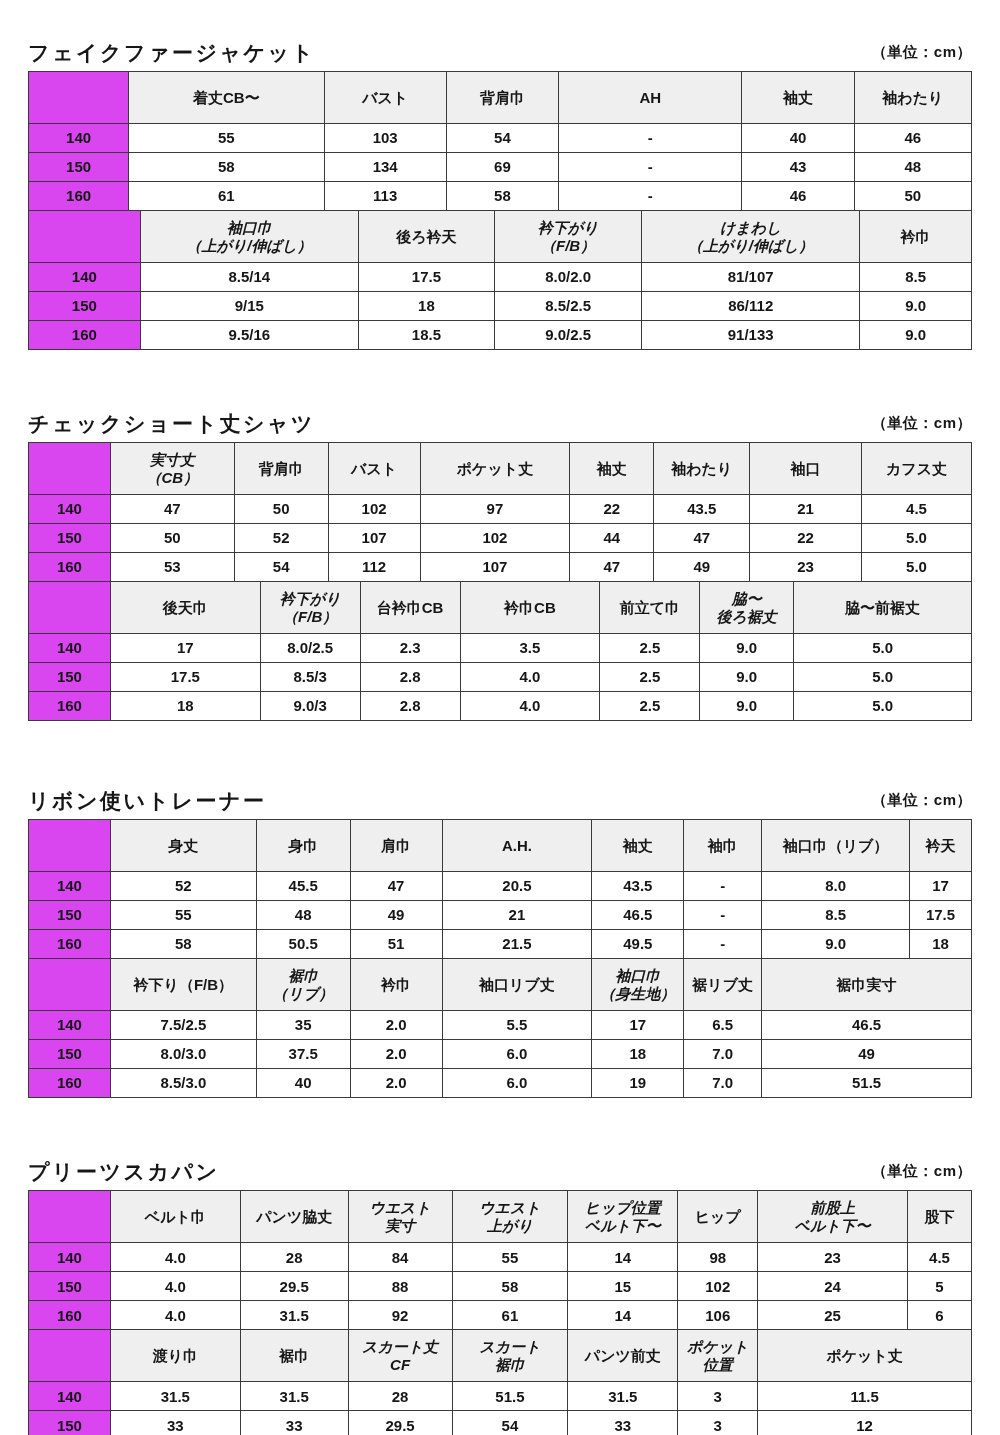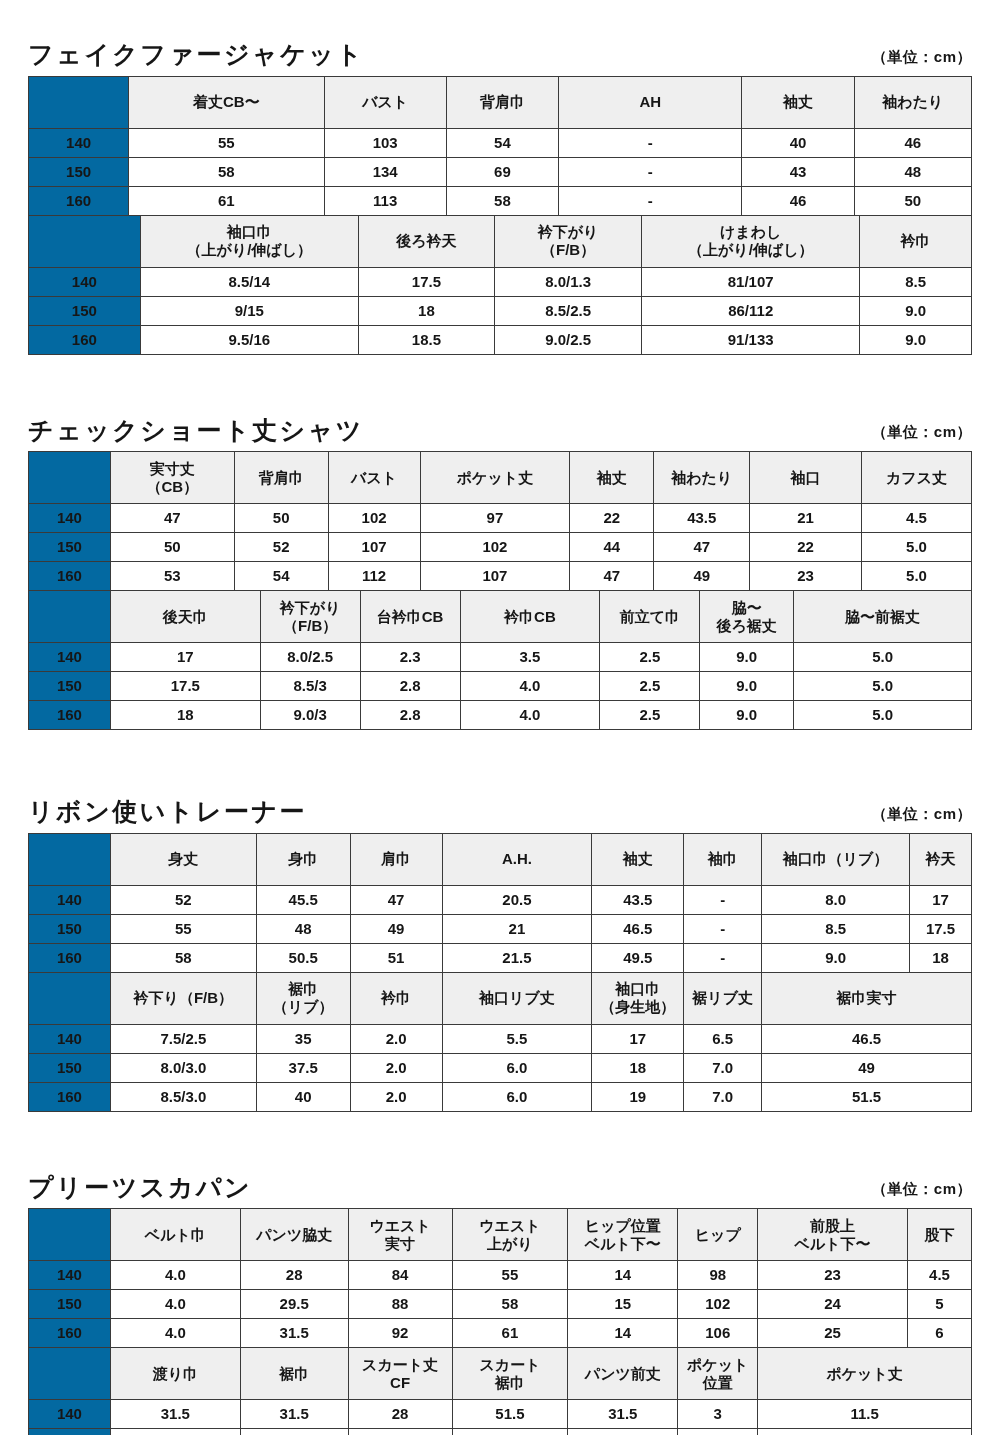--- a/index.html
+++ b/index.html
@@ -27,21 +27,21 @@
   .section {
     position: relative;
   }
   .section-head {
     display: flex;
     align-items: flex-end;
     justify-content: space-between;
     margin-bottom: 7px;
   }
   .section-title {
-    font-size: 25px;
+    font-size: 21px;
     font-weight: bold;
     letter-spacing: 2.5px;
     line-height: 1.1;
     white-space: nowrap;
   }
   .unit-note {
     font-size: 15px;
     font-weight: bold;
     letter-spacing: 0.5px;
     white-space: nowrap;
@@ -73,23 +73,23 @@
   table.size-table th {
     background: #efefef;
     height: 47px;
   }
   table.size-table td {
     height: 24px;
     background: #ffffff;
   }
   table.size-table td.rowlabel,
   table.size-table th.corner {
-    background: #0369a1;
-  }
-  .th2 { line-height: 1.25; }
+    background: #d946ef;
+  }
+  .th2 { line-height: 1.25; font-style: italic; }
 
   
   .t-narrow th, .t-narrow td { font-size: 14px; }
   .t-tight th, .t-tight td { font-size: 13.5px; }
 
   
   #sec-1 { margin-top: 41px; }
   #sec-2 { margin-top: 62px; }
   #sec-3 { margin-top: 68px; }
   #sec-4 { margin-top: 62px; }
@@ -172,21 +172,21 @@
             <th class="th2">衿下がり<br>（F/B）</th>
             <th class="th2">けまわし<br>（上がり/伸ばし）</th>
             <th>衿巾</th>
           </tr>
         </thead>
         <tbody>
           <tr>
             <td class="rowlabel">140</td>
             <td>8.5/14</td>
             <td>17.5</td>
-            <td>8.0/1.3</td>
+            <td>8.0/2.0</td>
             <td>81/107</td>
             <td>8.5</td>
           </tr>
           <tr>
             <td class="rowlabel">150</td>
             <td>9/15</td>
             <td>18</td>
             <td>8.5/2.5</td>
             <td>86/112</td>
             <td>9.0</td>

